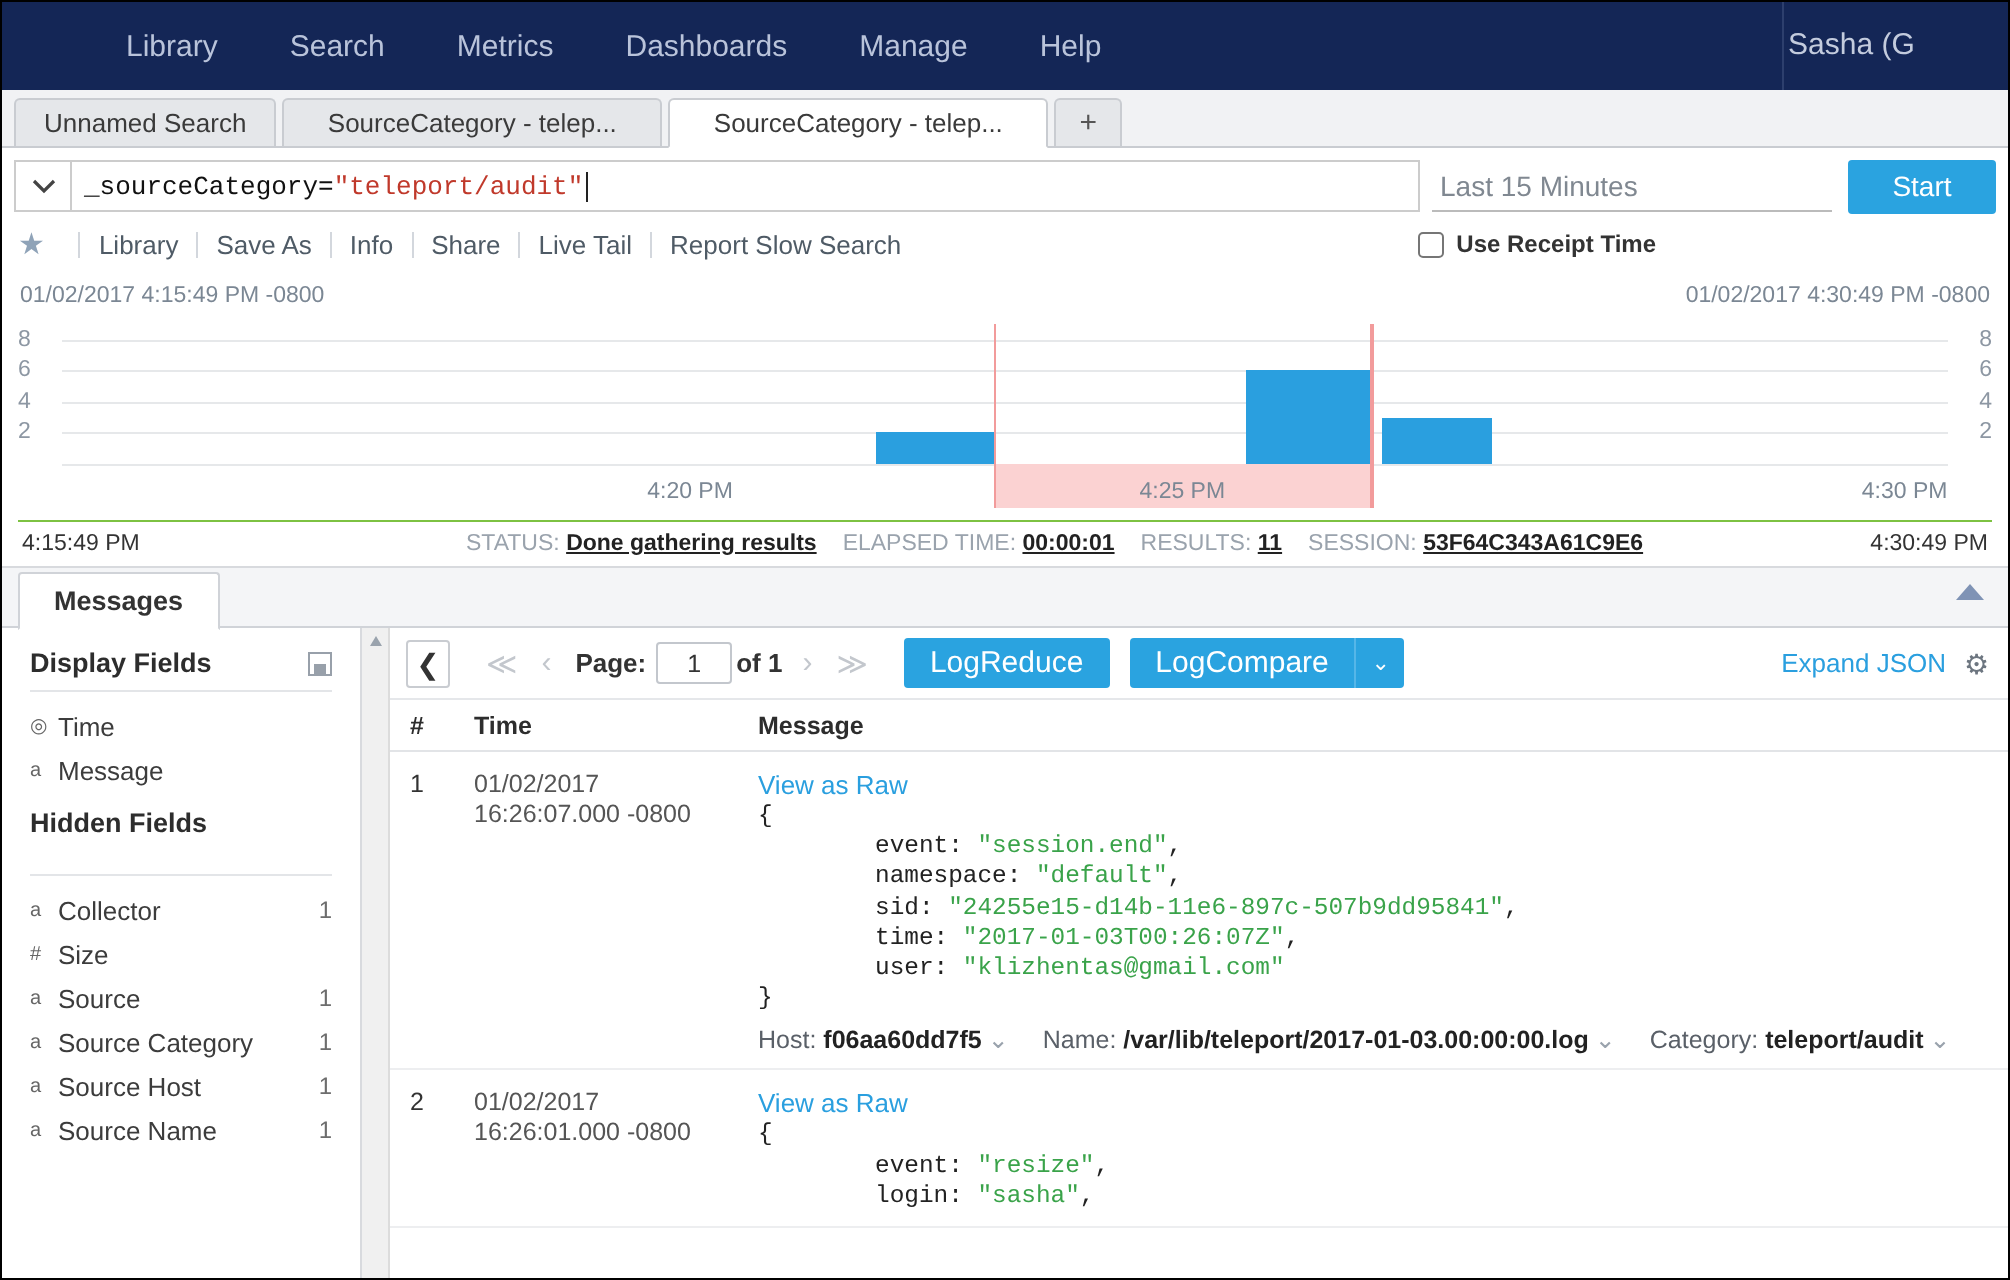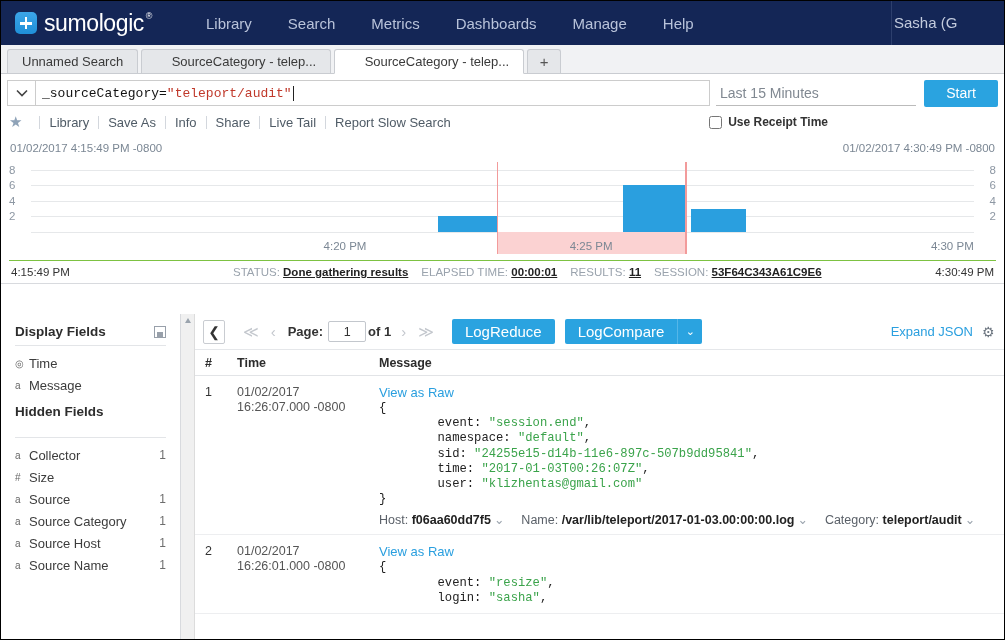--- a/index.html
+++ b/index.html
@@ -42,21 +42,21 @@
   
   .tabstrip {
     flex:0 0 29px; background:#f1f2f4; border-bottom:1px solid #c9ccd1;
     display:flex; align-items:flex-end; padding-left:6px; position:relative;
   }
   .tab {
     height:24px; line-height:23px; background:#e5e7ea; border:1px solid #c9ccd1;
     border-bottom:none; border-radius:3px 3px 0 0; padding:0 14px; margin-right:3px;
     font-size:13px; color:#3a3a3a; cursor:pointer; white-space:nowrap;
   }
-  .tab.wide { min-width:190px; text-align:right; }
+  .tab.wide { min-width:190px; text-align:center; }
   .tab.active { background:#fff; border-bottom:1px solid #fff; margin-bottom:-1px; height:25px; }
   .tab.plus { min-width:34px; text-align:center; font-size:15px; padding:0 10px; color:#555; }
 
   
   .querybar { flex:0 0 34px; display:flex; align-items:center; padding:4px 6px 0 6px; background:#fff;}
   .chev-btn {
     width:28px; height:26px; display:flex; align-items:center; justify-content:center;
     border:1px solid #ccc; border-right:none; background:#fff; cursor:pointer; color:#555;
   }
   .query-input {
@@ -222,24 +222,20 @@
   .meta b { color:#222; font-weight:bold; }
   .meta .dc { color:#9aa3ad; margin-left:3px; }
   .meta span { white-space:nowrap; cursor:pointer; }
 </style>
 </head>
 <body>
 
 <div class="app">
 
   <div class="topnav">
-    <div class="logo">
-      <div class="logo-mark"></div>
-      <div class="logo-text"><span>sumologic</span><sup>®</sup></div>
-    </div>
     <div class="navlinks">
       <a class="navlink">Library</a>
       <a class="navlink">Search</a>
       <a class="navlink">Metrics</a>
       <a class="navlink">Dashboards</a>
       <a class="navlink">Manage</a>
       <a class="navlink">Help</a>
     </div>
     <div class="user-sep"></div>
     <div class="user">Sasha (G</div>
@@ -328,20 +324,24 @@
     <span class="st-mid">
       <span><span class="st-k">STATUS:</span> <span class="st-v">Done gathering results</span></span>
       <span><span class="st-k">ELAPSED TIME:</span> <span class="st-v">00:00:01</span></span>
       <span><span class="st-k">RESULTS:</span> <span class="st-v">11</span></span>
       <span><span class="st-k">SESSION:</span> <span class="st-v">53F64C343A61C9E6</span></span>
     </span>
     <span class="st-right">4:30:49 PM</span>
   </div>
 
   <div class="lower">
+    <div class="msgtab-row">
+      <div class="msgtab">Messages</div>
+      <div class="collapse-caret"></div>
+    </div>
 
     <div class="sidebar">
       <div class="fld-head">
         <span>Display Fields</span>
         <span class="save-icon"></span>
       </div>
       <div id="display-fields">
           <div class="fld">
             <span class="gi">◎</span>
             <span>Time</span>

